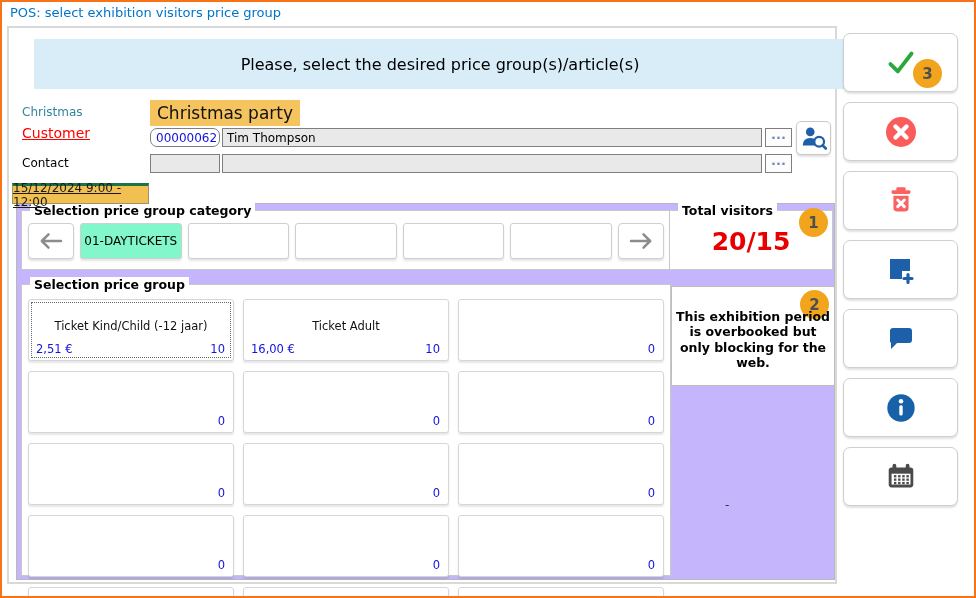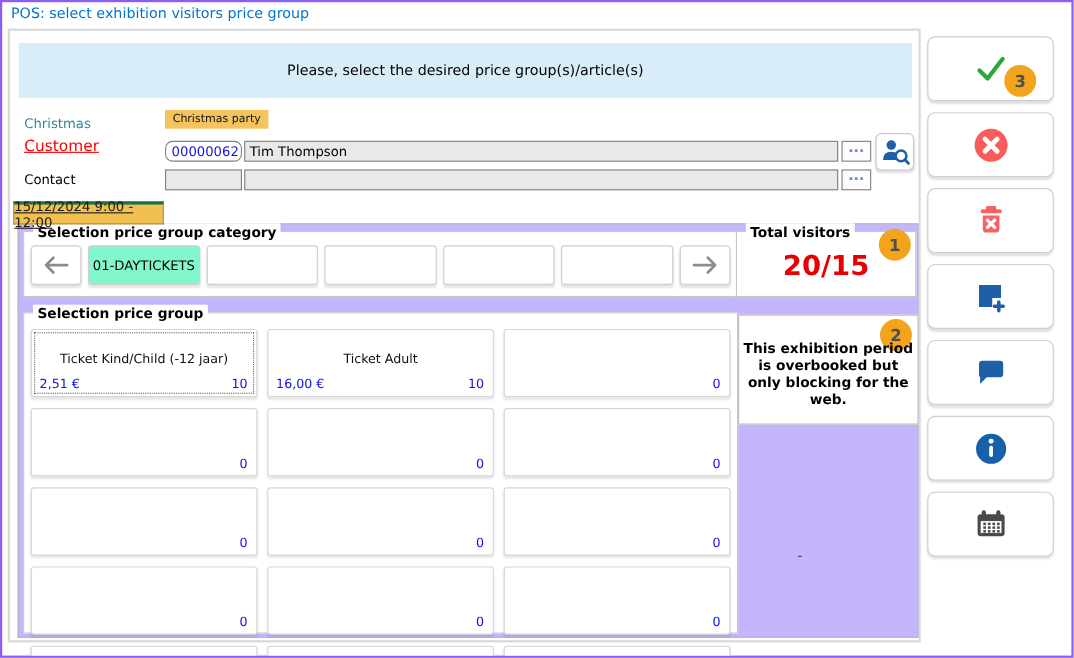--- a/index.html
+++ b/index.html
@@ -1,33 +1,33 @@
 <!DOCTYPE html>
 <html><head>
 <meta charset="utf-8">
 <style>
   * { margin:0; padding:0; box-sizing:border-box; }
   html,body { width:976px; height:598px; background:#fff; font-family:"DejaVu Sans", sans-serif; }
-  .window { position:absolute; inset:0; width:976px; height:598px; border:2px solid #8b5cf6; background:#fff; overflow:hidden; }
+  .window { position:absolute; inset:0; width:976px; height:598px; border:2px solid #f97316; background:#fff; overflow:hidden; }
 
   .win-title { position:absolute; left:8px; top:3px; font-size:13px; color:#0075C9; }
 
   
   .panel { position:absolute; left:5px; top:24px; width:830px; height:558px; border:2px solid #D9D9D9; background:#fff; }
 
-  .header-band { position:absolute; left:8px; top:11px; width:812px; height:50px; background:#D8EDF8;
-                 display:flex; align-items:center; justify-content:center; font-size:13px; color:#000; }
+  .header-band { position:absolute; left:25px; top:11px; width:812px; height:50px; background:#D8EDF8;
+                 display:flex; align-items:center; justify-content:center; font-size:16px; color:#000; }
 
   .lbl { position:absolute; font-size:12px; color:#000000; }
   .lbl-exhibition { left:13px; top:77px; color:#31859C; }
   .lbl-customer { left:13px; top:97px; font-size:14px; color:#FF0000; text-decoration:underline; }
   .lbl-contact { left:13px; top:128px; }
 
   .chip-exhibition { position:absolute; left:141px; top:72px; background:#F5C45E; color:#111;
-                     font-size:10px; padding:3px 7px; }
+                     font-size:17px; padding:3px 7px; }
 
   .field { position:absolute; height:19px; border:1px solid #7F7F7F; background:#E9E9E9;
            font-size:12px; color:#000; display:flex; align-items:center; padding:0 4px; overflow:hidden; }
   .field-num { left:141px; top:100px; width:70px; }
   .field-num.white { background:#fff; color:#1212E0;border-radius:7px; }
   .caret { display:inline-block; width:6px; height:1px; border-bottom:1px solid #1212E0; margin-right:1px; align-self:flex-end; margin-bottom:4px; }
   .field-name { left:213px; top:100px; width:540px; }
   .row2 { top:126px !important; }
 
   .btn-browse { position:absolute; left:756px; width:27px; height:19px; border:1px solid #7F7F7F; background:#FCFCFC;

